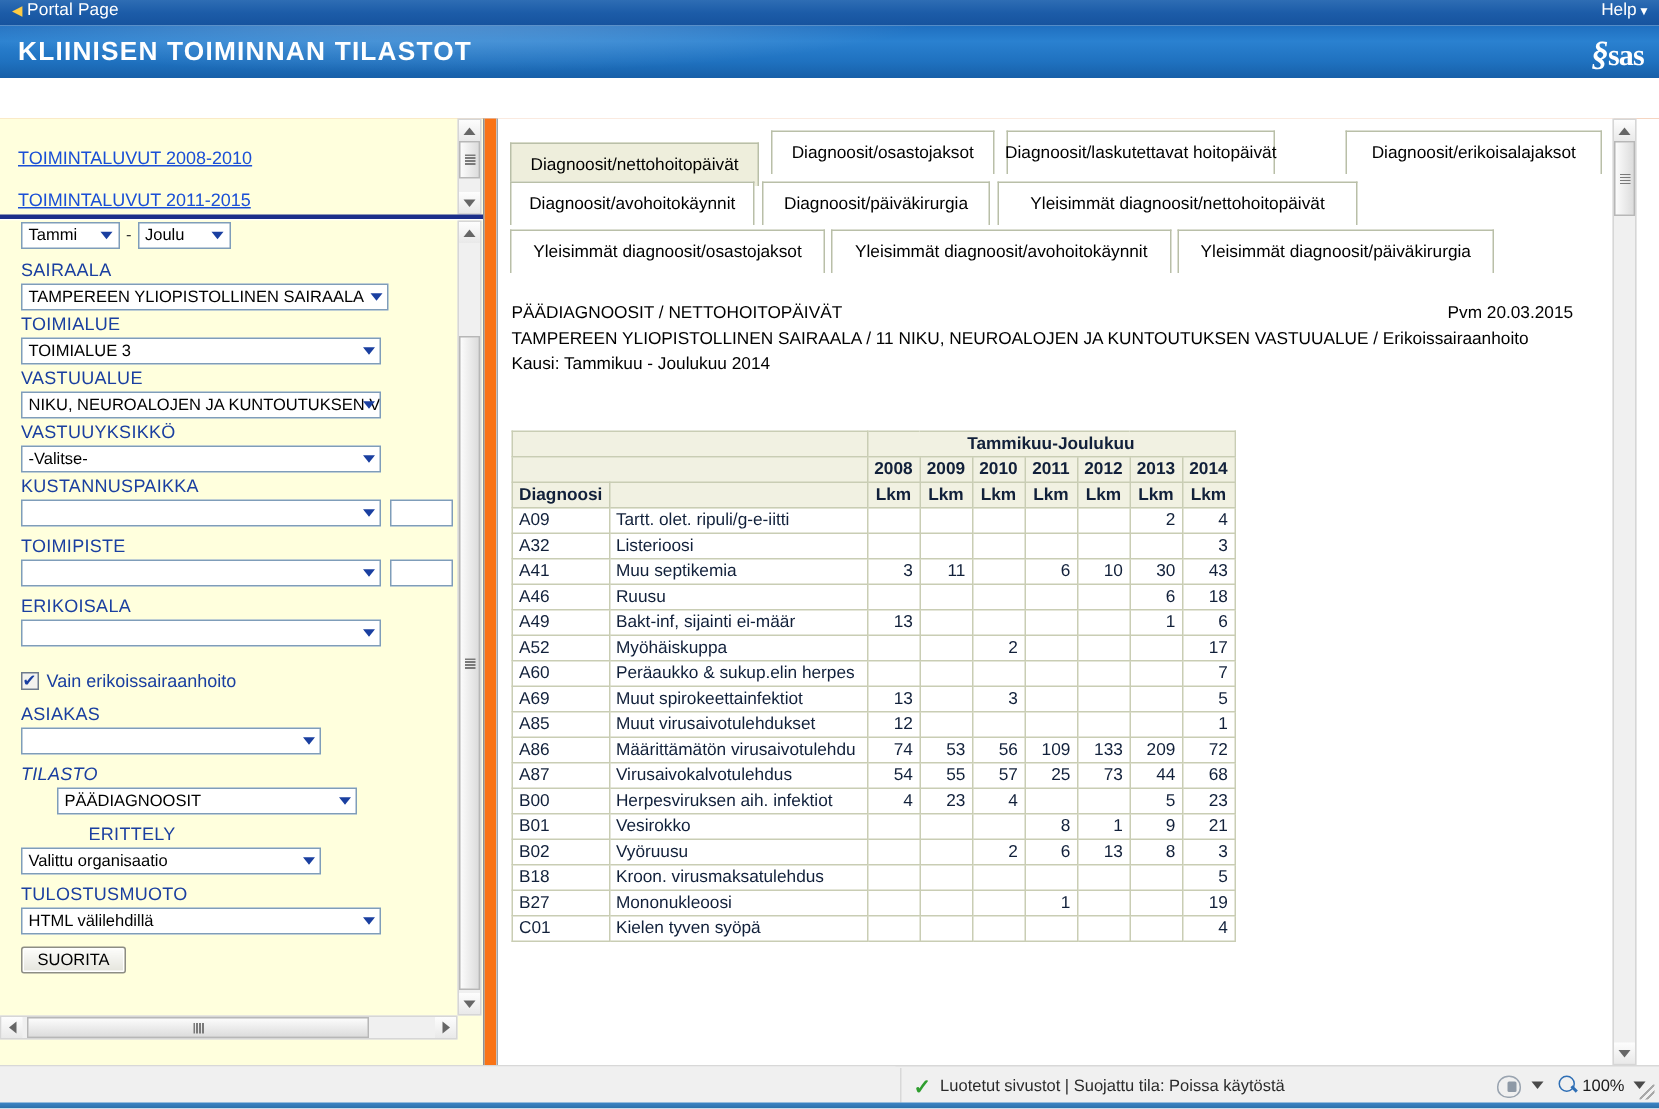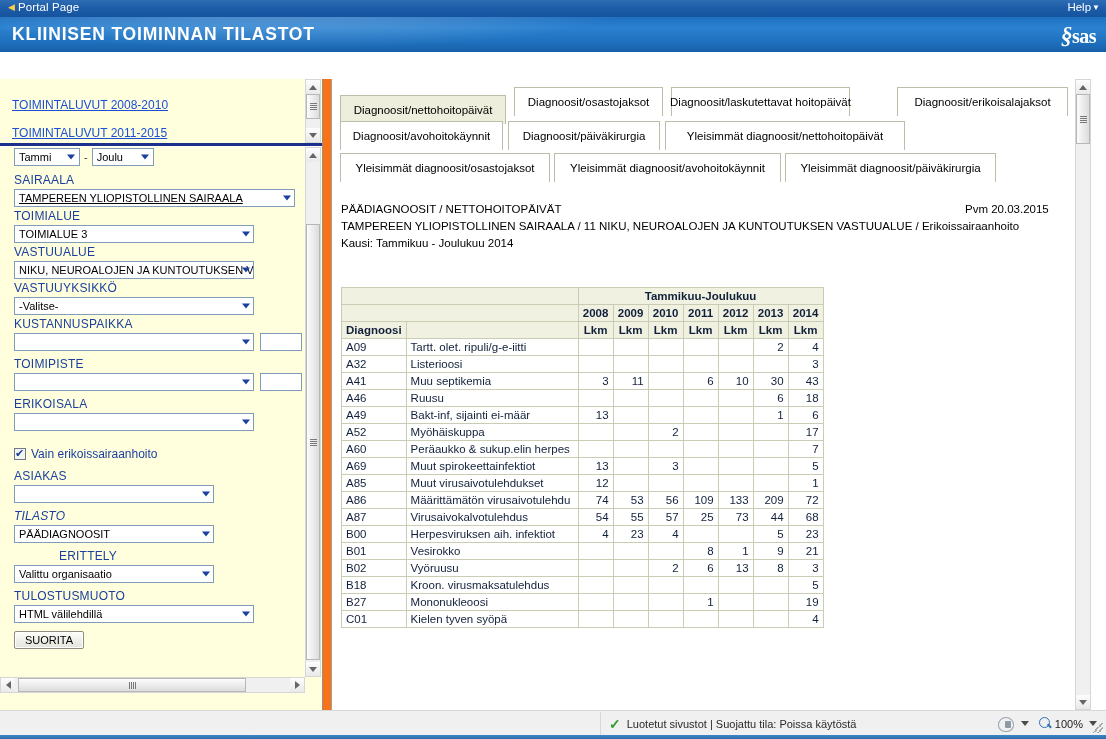--- a/index.html
+++ b/index.html
@@ -384,21 +384,21 @@
             <span class="arrow" style="position:absolute;right:4px;top:50%;transform:translateY(-50%);width:0;height:0;border-left:4px solid transparent;border-right:4px solid transparent;border-top:5px solid #1a3fa0;"></span>
           </div>
           <span style="font-size:11px;color:#333;">-</span>
           <div style="position:relative; width:62px; height:18px; background:#fff; border:1px solid #7f9db9; box-sizing:border-box; font-size:11px; display:flex; align-items:center; padding-left:4px;">
             <span>Joulu</span>
             <span class="arrow" style="position:absolute;right:4px;top:50%;transform:translateY(-50%);width:0;height:0;border-left:4px solid transparent;border-right:4px solid transparent;border-top:5px solid #1a3fa0;"></span>
           </div>
         </div>
 
         <div class="lbl" style="top:26px;">SAIRAALA</div>
-        <div class="sel" style="top:42px; width:281px;text-decoration:underline;">
+        <div class="sel" style="top:42px; width:245px;">
           <span>TAMPEREEN YLIOPISTOLLINEN SAIRAALA</span>
           <span class="arrow"></span>
         </div>
 
         <div class="lbl" style="top:62px;">TOIMIALUE</div>
         <div class="sel" style="top:78px; width:240px;">
           <span>TOIMIALUE 3</span>
           <span class="arrow"></span>
         </div>
 
@@ -439,21 +439,21 @@
           <span>Vain erikoissairaanhoito</span>
         </div>
 
         <div class="lbl" style="top:322px;">ASIAKAS</div>
         <div class="sel" style="top:338px; width:200px;">
           <span></span>
           <span class="arrow"></span>
         </div>
 
         <div class="lbl" style="top:362px;font-style:italic;">TILASTO</div>
-        <div class="sel" style="top:378px; width:200px;">
+        <div class="sel" style="top:378px; width:200px;margin-left:24px;">
           <span>PÄÄDIAGNOOSIT</span>
           <span class="arrow"></span>
         </div>
 
         <div class="lbl" style="top:402px;margin-left:45px;">ERITTELY</div>
         <div class="sel" style="top:418px; width:200px;">
           <span>Valittu organisaatio</span>
           <span class="arrow"></span>
         </div>
 

